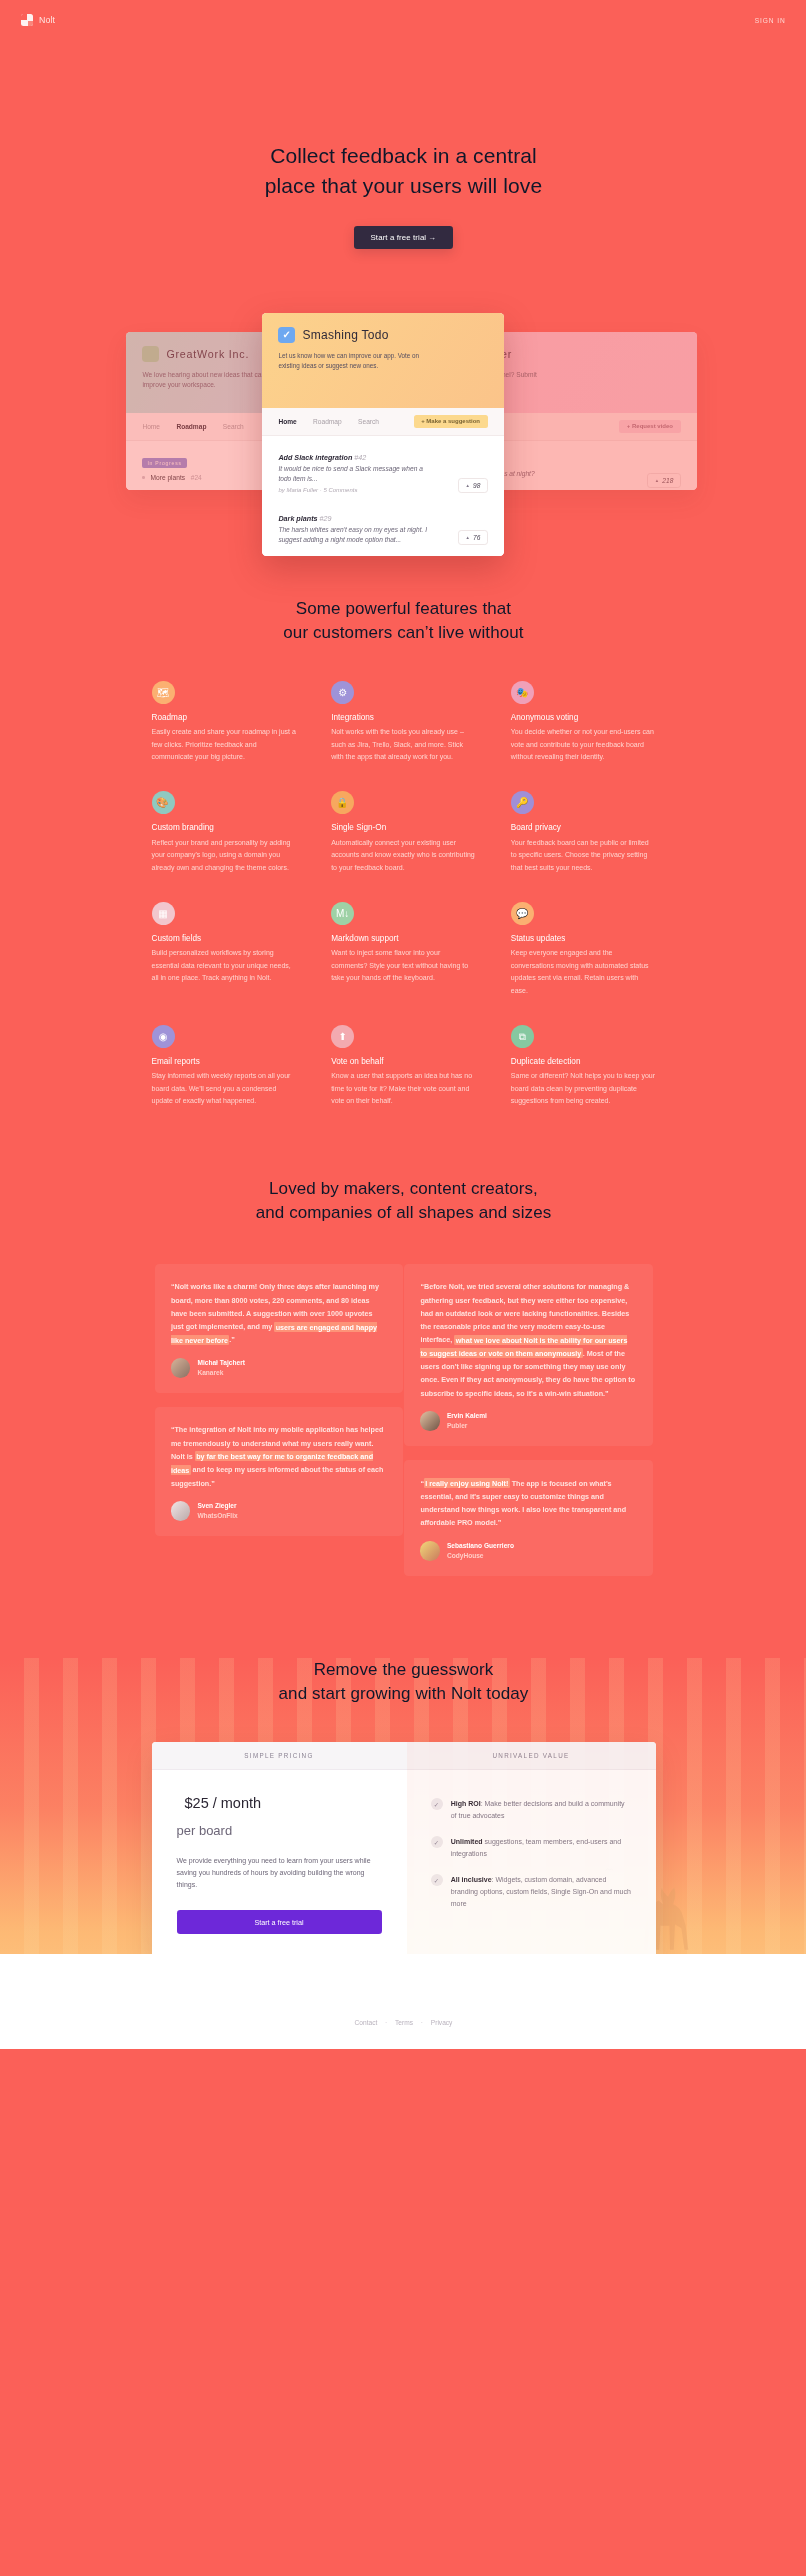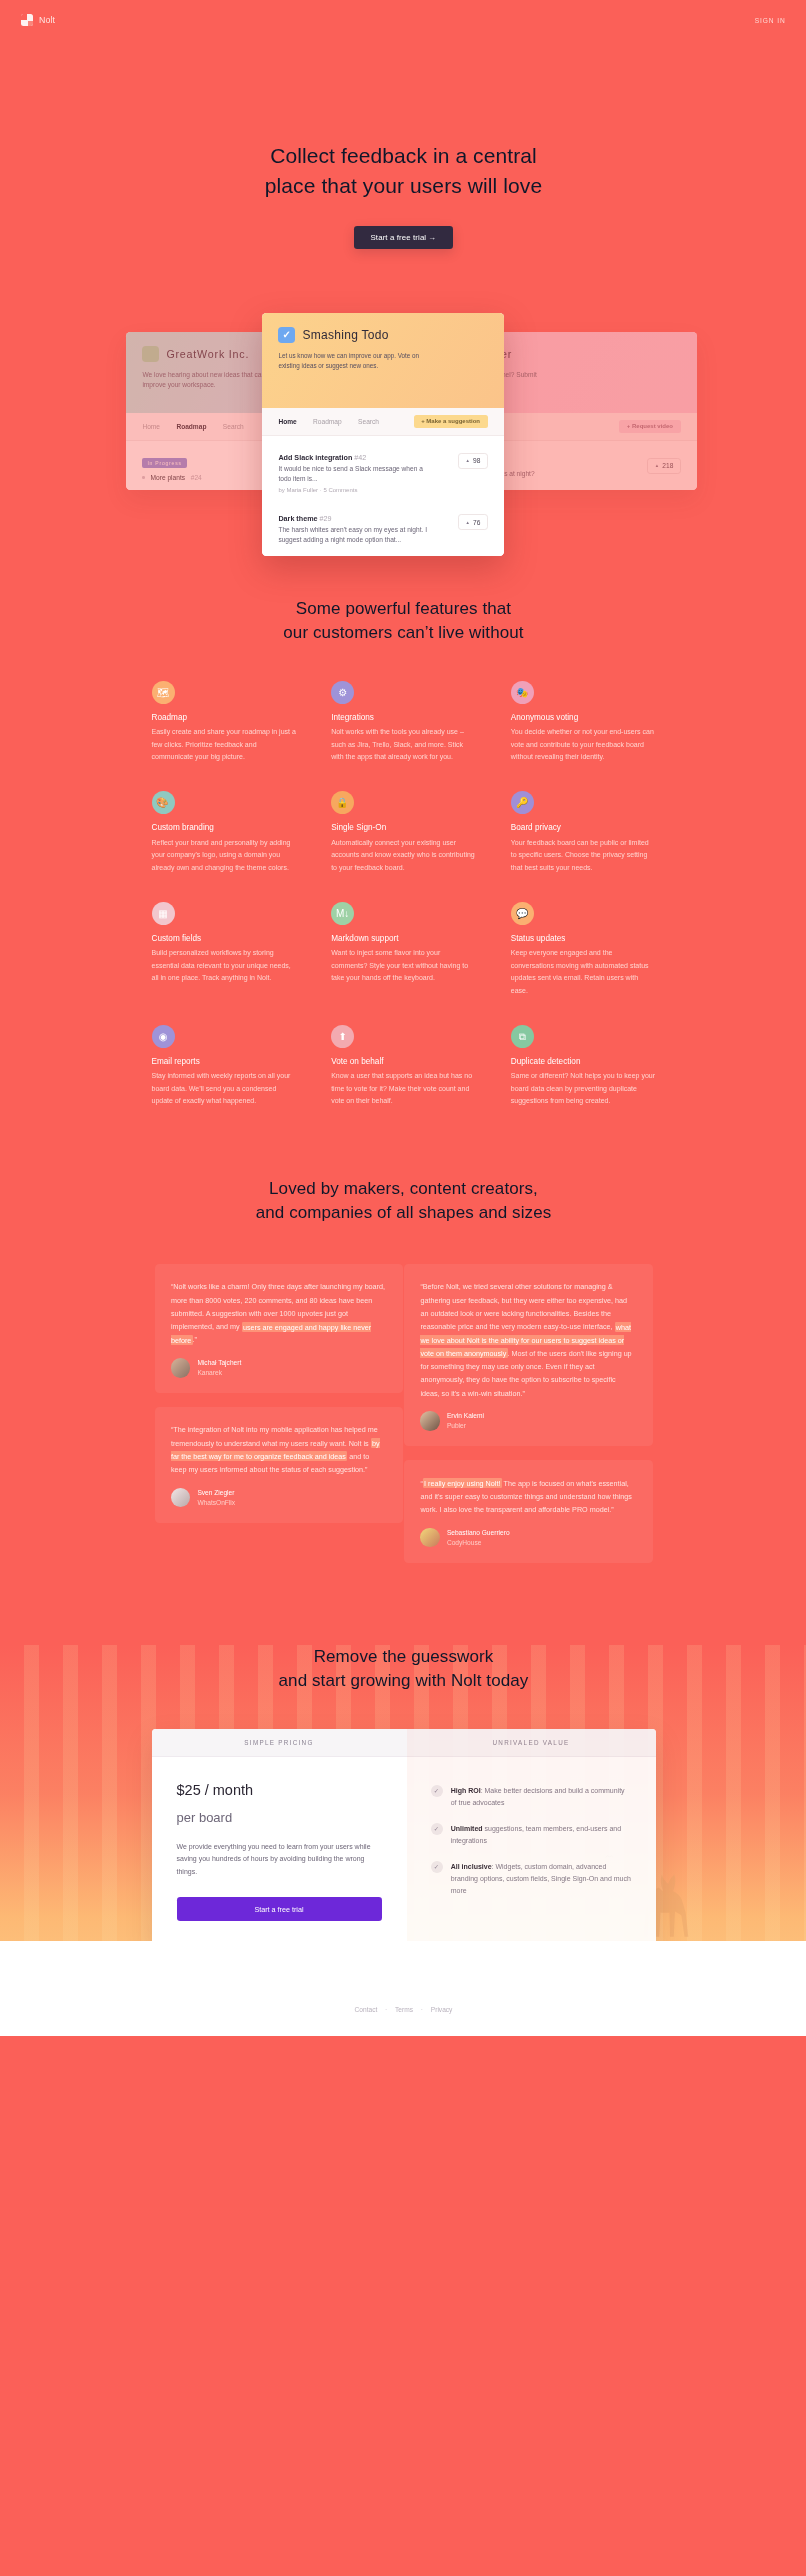--- a/index.html
+++ b/index.html
@@ -99,21 +99,21 @@
   .sh-nav .tab.active { color:#2f2a38; font-weight:bold; }
   .sh-nav .spacer{ flex:1; }
   .sh-pill {
     font-size:6px; font-weight:bold; padding:3.8px 7.6px; border-radius:2.5px;
     color:#7a6433; background:#fcd98e; white-space:nowrap;
   }
   .sh-left .sh-pill  { background:#cfe9e3; color:#56756f;}
   .sh-right .sh-pill { background:#f6dbe7; color:#9a6e84;}
 
   .sh-body { padding:11.3px 16.4px; background:#fff; }
-  .sug { display:flex; gap:22px; align-items:flex-start; padding:5.7px 0;}
+  .sug { display:flex; gap:22px; align-items:flex-end; padding:5.7px 0;font-style:italic;}
   .sug-main { flex:1; }
   .sug-title { font-size:7.2px; color:#2f2a38; font-weight:bold; }
   .sug-title .num { color:#b0a8b2; font-weight:normal; }
   .sug-desc { font-size:6.6px; line-height:1.5; color:#6b6577; margin-top:1.9px;}
   .sug-meta { font-size:6px; color:#b2aab4; margin-top:3.2px;}
   .vote {
     border:0.6px solid #eee6e6; border-radius:3.2px; padding:3.2px 6.3px;
     font-size:6.6px; color:#4b4454; display:flex; gap:3.2px; align-items:center;
     background:#fff; white-space:nowrap;
   }
@@ -149,20 +149,21 @@
   }
   .feat-h { font-size:8.2px; font-weight:400; color:#fff; margin-bottom:4.4px;}
   .feat-p { font-size:7px; line-height:1.78; color:#ffd5d0;}
 
   
   .testi-sec { padding:44px 0 38px; }
   .testi-grid {
     width:498px; margin:38px auto 0;
     display:grid; grid-template-columns:1fr 1fr; gap:14px 1px;
     align-items:start;
+    font-weight:bold;
   }
   .testi-col { display:flex; flex-direction:column; gap:14px;}
   .testi {
     background:rgba(255,255,255,.065); border-radius:4.4px;
     padding:16.4px 16.4px 15px;
   }
   .testi-q { font-size:7.2px; line-height:1.85; color:#ffe3df; }
   .testi-q mark {
     background:rgba(255,205,150,.42); color:#fff;
     padding:0.6px 1.3px; border-radius:1.3px;
@@ -191,21 +192,21 @@
   .value-card {
     background:#fff; border-radius:0 3.8px 3.8px 0; overflow:hidden;
     width:249px; flex:0 0 auto; opacity:.93;
   }
   .card-head {
     text-align:center; padding:10px 0; background:#f7f5f7;
     font-size:6.3px; letter-spacing:1.3px; color:#8a8292;
     border-bottom:0.6px solid #efeaef;
   }
   .price-body { padding:25px 25px 23px; }
-  .price-amt { font-size:14.5px; color:#2b2633; font-weight:400;}
+  .price-amt { font-size:14.5px; color:#2b2633; font-weight:400;margin-left:8px;}
   .price-sub { font-size:13px; color:#6d6678; margin-top:12px;}
   .price-txt { font-size:7px; line-height:1.75; color:#6d6678; margin-top:16.4px;}
   .price-btn {
     margin-top:19px; width:100%; background:#6d28d9; color:#fff;
     border:none; border-radius:3.2px; padding:7.6px 0;
     font-size:7.2px; font-family:inherit; cursor:pointer;
   }
   .value-body { padding:28px 24px 25px; }
   .vitem { display:flex; gap:8.2px; margin-bottom:14px; }
   .vcheck {
@@ -365,21 +366,21 @@
             <div class="sug-meta">by Maria Fuller  ·  5 Comments</div>
           </div>
           <div class="vote">
             <span class="caret">▲</span>
             <span>98</span>
           </div>
         </div>
         <div class="sug" style="margin-top:10px">
           <div class="sug-main">
             <div class="sug-title">
-              <span>Dark theme</span>
+              <span>Dark plants</span>
               <span class="num">#29</span>
             </div>
             <div class="sug-desc">The harsh whites aren't easy on my eyes at night. I suggest adding a night mode option that...</div>
           </div>
           <div class="vote">
             <span class="caret">▲</span>
             <span>76</span>
           </div>
         </div>
       </div>

